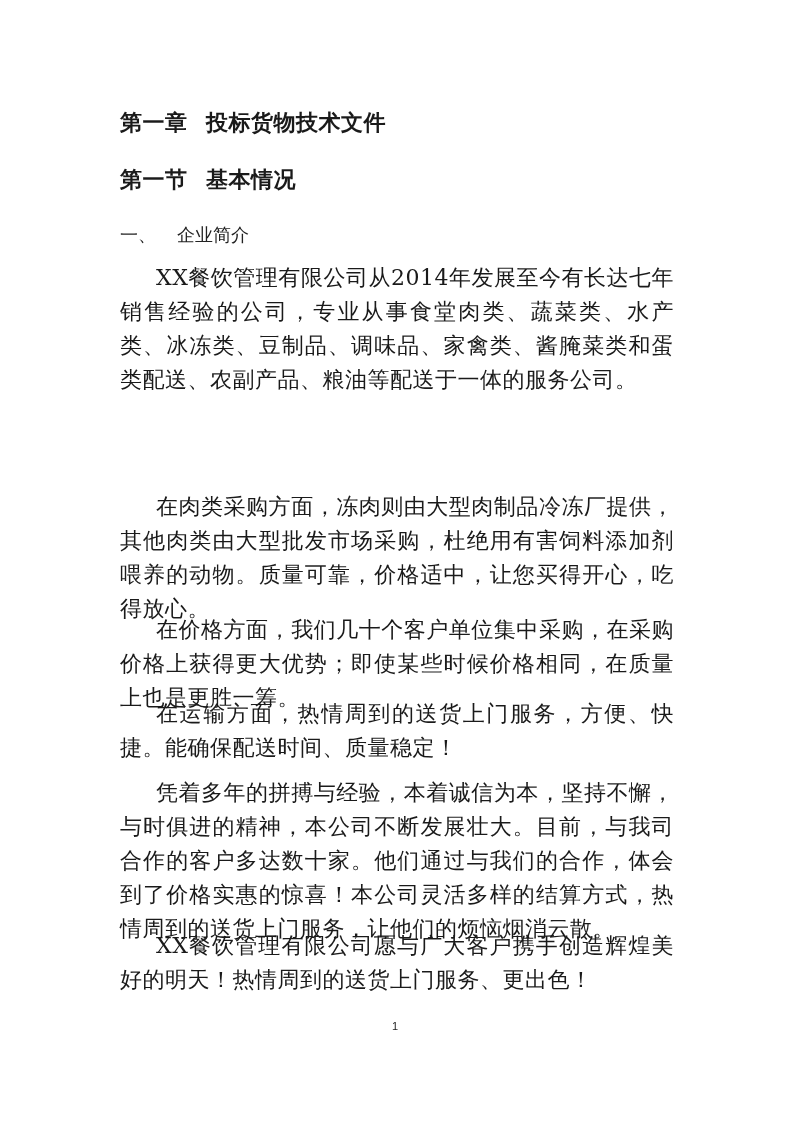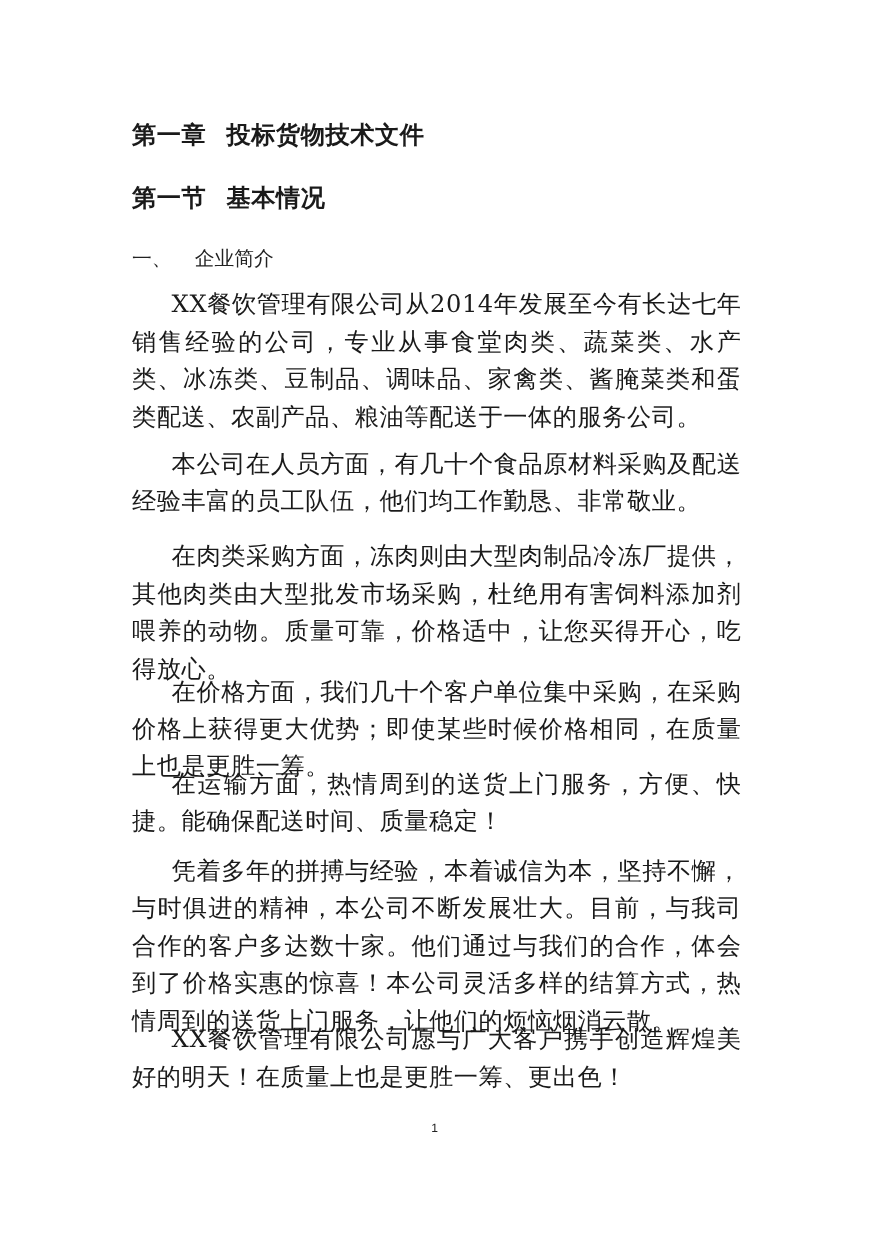--- a/index.html
+++ b/index.html
@@ -28,21 +28,20 @@
 
   <div class="heading" style="top:165px;">
     <span class="num">第一节</span><span>基本情况</span>
   </div>
 
   <div class="sub" style="top:223px;">
     <span class="num">一、</span><span>企业简介</span>
   </div>
 
   <p class="para" style="top:261px;">XX餐饮管理有限公司从2014年发展至今有长达七年销售经验的公司，专业从事食堂肉类、蔬菜类、水产类、冰冻类、豆制品、调味品、家禽类、酱腌菜类和蛋类配送、农副产品、粮油等配送于一体的服务公司。</p>
-  <p class="para" style="top:406px;">本公司在人员方面，有几十个食品原材料采购及配送经验丰富的员工队伍，他们均工作勤恳、非常敬业。</p>
   <p class="para" style="top:490px;">在肉类采购方面，冻肉则由大型肉制品冷冻厂提供，其他肉类由大型批发市场采购，杜绝用有害饲料添加剂喂养的动物。质量可靠，价格适中，让您买得开心，吃得放心。</p>
   <p class="para" style="top:613px;">在价格方面，我们几十个客户单位集中采购，在采购价格上获得更大优势；即使某些时候价格相同，在质量上也是更胜一筹。</p>
   <p class="para" style="top:697px;">在运输方面，热情周到的送货上门服务，方便、快捷。能确保配送时间、质量稳定！</p>
   <p class="para" style="top:776px;">凭着多年的拼搏与经验，本着诚信为本，坚持不懈，与时俱进的精神，本公司不断发展壮大。目前，与我司合作的客户多达数十家。他们通过与我们的合作，体会到了价格实惠的惊喜！本公司灵活多样的结算方式，热情周到的送货上门服务，让他们的烦恼烟消云散。</p>
-  <p class="para" style="top:929px;">XX餐饮管理有限公司愿与广大客户携手创造辉煌美好的明天！在质量上也是更胜一筹、更出色！</p>
+  <p class="para" style="top:929px;">XX餐饮管理有限公司愿与广大客户携手创造辉煌美好的明天！热情周到的送货上门服务、更出色！</p>
 
   <div class="page-num">1</div>
 </div>
 
 </body></html>

